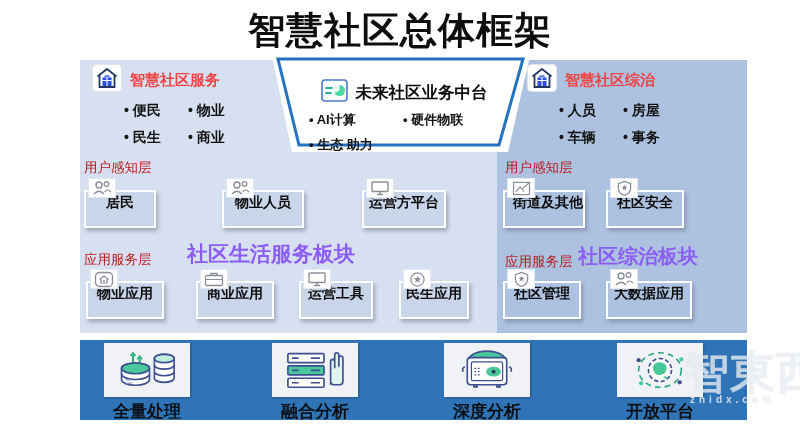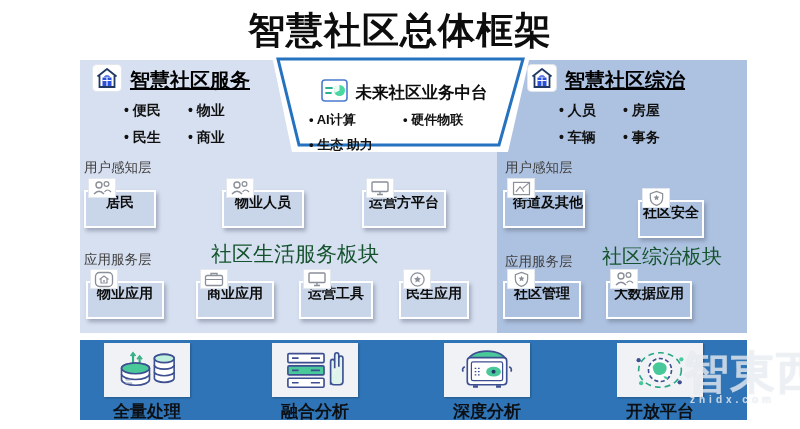--- a/index.html
+++ b/index.html
@@ -18,27 +18,27 @@
   .center-box { position:absolute; left:296px; top:62px; width:216px; display:flex;
     flex-direction:column; align-items:center; }
   .center-title-row { display:flex; align-items:center; gap:8px; margin-top:17px; }
   .center-title { font-size:16.5px; font-weight:bold; color:#0d0d0d; white-space:nowrap; }
   .center-items { display:grid; grid-template-columns:84px 96px; column-gap:10px; row-gap:7px;
     margin-top:5px; font-size:13px; font-weight:600; color:#111; }
   .center-items span::before { content:"•  "; }
 
   .hdr { position:absolute; width:200px; }
   .hdr-row { display:flex; align-items:center; gap:8px; }
-  .hdr-title { font-size:20px; font-weight:bold; color:#000000; white-space:nowrap;text-decoration:underline; }
+  .hdr-title { font-size:15px; font-weight:bold; color:#ef4444; white-space:nowrap; }
   .hdr-items { display:grid; grid-template-columns:60px 60px; column-gap:4px; row-gap:9px;
     margin:6px 0 0 32px; font-size:14px; font-weight:600; color:#111; }
   .hdr-items span::before { content:"•  "; }
 
-  .layer-label { position:absolute; font-size:13.5px; color:#404040; white-space:nowrap; }
-  .section-title { position:absolute; font-weight:normal; color:#14532d; white-space:nowrap;margin-left:24px; }
+  .layer-label { position:absolute; font-size:13.5px; color:#b91c1c; white-space:nowrap; }
+  .section-title { position:absolute; font-weight:bold; color:#8b5cf6; white-space:nowrap; }
 
   .card { position:absolute; height:38px; border:2px solid #fff;
     box-shadow:2px 3px 4px rgba(90,100,120,.45); display:flex; align-items:flex-end;
     justify-content:center; padding-bottom:14px; font-size:14px; font-weight:bold; color:#0d0d0d;
     white-space:nowrap; }
   .card.lp { background:#c9d5e9; }
   .card.rp { background:#adc2e1; }
   .chip { position:absolute; left:2px; top:-14px; width:28px; height:20px; background:#fff;
     border:1px solid #e3e7ee; display:flex; align-items:center; justify-content:center; }
 
@@ -215,21 +215,21 @@
   <div class="card rp" style="left:503px; top:190px; width:82px;justify-content:flex-end;">
     <span class="chip">
       <svg width="19" height="15" viewBox="0 0 20 16">
           <rect x="1.5" y="1.5" width="17" height="13" fill="none" stroke="#8a8f99" stroke-width="1.3"></rect>
           <path d="M4 11.5 L8.5 6 L12.5 11.5" fill="none" stroke="#8a8f99" stroke-width="1.2"></path>
           <path d="M11 8 L18 2" stroke="#8a8f99" stroke-width="1.1"></path>
         </svg>
     </span>
     <span>街道及其他</span>
   </div>
-  <div class="card rp" style="left:606px; top:200px; width:66px;margin-left:32px;">
+  <div class="card rp" style="left:606px; top:190px; width:78px;">
     <span class="chip">
       <svg width="17" height="17" viewBox="0 0 18 18">
           <path d="M9 1.5 l6.5 2.3 v4.7 c0 4 -3 6.7 -6.5 7.8 C5.5 15.2 2.5 12.5 2.5 8.5 v-4.7 z" fill="none" stroke="#8a8f99" stroke-width="1.3"></path>
           <path d="M9 5 l.9 1.9 2.1 .25 -1.5 1.5 .4 2.1 L9 9.8 l-1.9 .95 .4 -2.1 -1.5 -1.5 2.1 -.25 z" fill="#8a8f99"></path>
         </svg>
     </span>
     <span>社区安全</span>
   </div>
 
   <div class="card rp" style="left:503px; top:281px; width:78px;">

